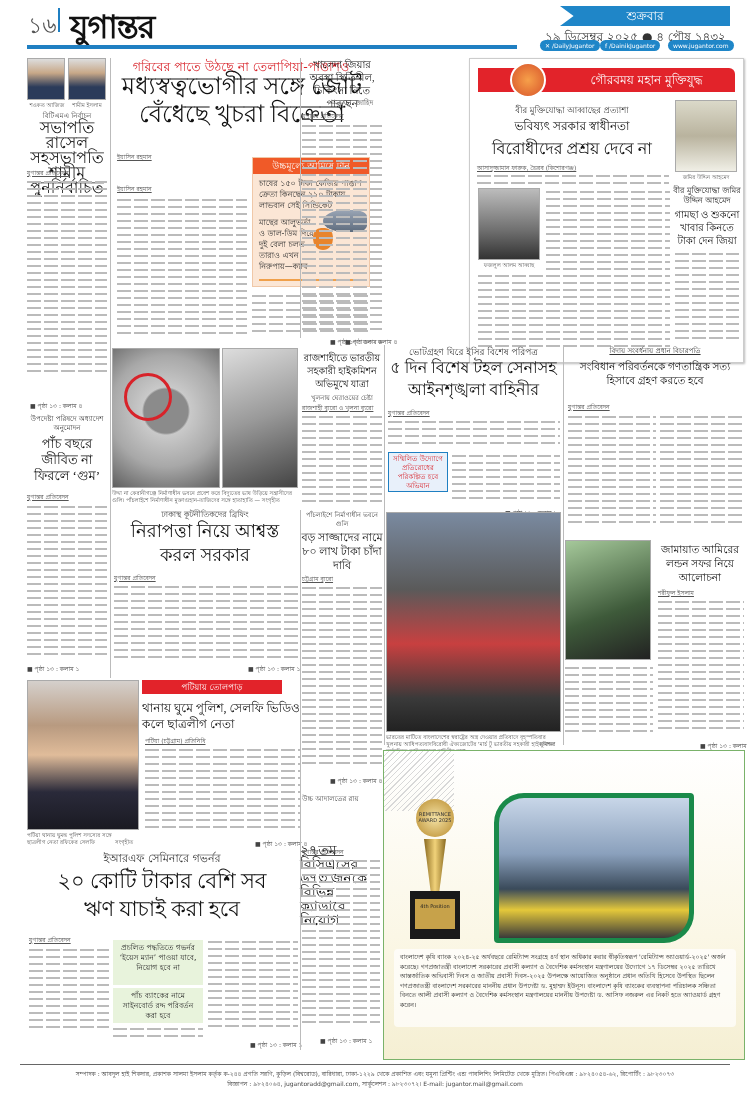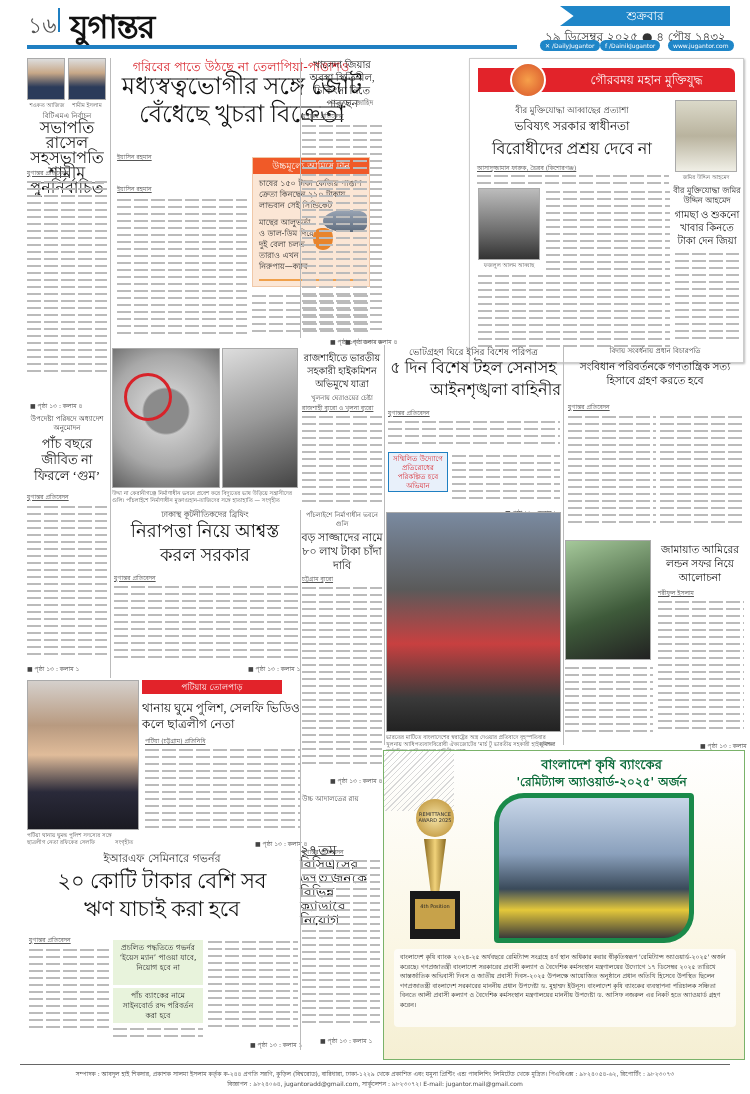--- a/index.html
+++ b/index.html
@@ -276,41 +276,41 @@
     <div class="ln"></div>
     <div class="ln"></div>
     <div class="ln"></div>
     <div class="ln"></div>
     <div class="ln"></div>
     <div class="ln"></div>
 </div>
 
 <div class="abs" style="left:386px;top:345px;width:175px;font-size:9px;text-align:center;color:#333;">ভোটগ্রহণ ঘিরে ইসির বিশেষ পরিপত্র</div>
 <div class="abs hd" style="left:386px;top:358px;width:175px;font-size:16px;line-height:20px;">৫ দিন বিশেষ টহল সেনাসহ</div>
-<div class="abs hd" style="left:408px;top:380px;width:175px;font-size:16px;line-height:20px;">আইনশৃঙ্খলা বাহিনীর</div>
+<div class="abs hd" style="left:386px;top:380px;width:175px;font-size:16px;line-height:20px;">আইনশৃঙ্খলা বাহিনীর</div>
 <div class="abs byline" style="left:388px;top:408px;">যুগান্তর প্রতিবেদন</div>
 <div class="abs body-text" style="left:388px;top:418px;width:172px;height:34px;">
     <div class="ln"></div>
     <div class="ln"></div>
     <div class="ln"></div>
     <div class="ln"></div>
   </div>
 <div class="abs" style="left:388px;top:452px;width:60px;height:40px;background:#e8f0fa;border:1px solid #1f7fc2;font-size:7px;line-height:9px;color:#d8232a;padding:2px;text-align:center;">সম্মিলিত উদ্যোগে প্রতিরোধের পরিকল্পিত হবে অভিযান</div>
 <div class="abs body-text" style="left:452px;top:452px;width:108px;height:52px;">
     <div class="ln"></div>
     <div class="ln"></div>
     <div class="ln"></div>
     <div class="ln"></div>
     <div class="ln"></div>
     <div class="ln"></div>
     <div class="ln"></div>
   </div>
 <div class="abs cont" style="left:505px;top:508px;">■ পৃষ্ঠা ১১ : কলাম ১</div>
 
-<div class="abs" style="left:565px;top:345px;width:180px;font-size:7px;text-align:center;color:#333;">বিদায় সংবর্ধনায় প্রধান বিচারপতি</div>
+<div class="abs" style="left:565px;top:345px;width:180px;font-size:7px;text-align:center;color:#333;text-decoration:underline;">বিদায় সংবর্ধনায় প্রধান বিচারপতি</div>
 <div class="abs hd" style="left:565px;top:360px;width:180px;font-size:10.5px;line-height:14px;">সংবিধান পরিবর্তনকে গণতান্ত্রিক সত্য হিসাবে গ্রহণ করতে হবে</div>
 <div class="abs byline" style="left:568px;top:402px;">যুগান্তর প্রতিবেদন</div>
 <div class="abs body-text" style="left:568px;top:413px;width:88px;height:115px;">
   <div class="ln"></div>
     <div class="ln"></div>
     <div class="ln"></div>
     <div class="ln"></div>
     <div class="ln"></div>
     <div class="ln"></div>
     <div class="ln"></div>
@@ -526,22 +526,20 @@
     <div class="ln"></div>
 </div>
 <div class="abs body-text" style="left:113px;top:1025px;width:90px;height:14px;">
     <div class="ln"></div>
     <div class="ln"></div>
   </div>
 <div class="abs cont" style="left:250px;top:1040px;">■ পৃষ্ঠা ১৩ : কলাম ১</div>
 
 <div class="abs ad" style="left:383px;top:750px;width:362px;height:310px;">
   <div class="abs" style="left:0;top:0;width:70px;height:60px;background:repeating-linear-gradient(135deg,transparent 0 3px,#d8d8d8 3px 4px);"></div>
-  <div class="abs" style="left:80px;top:4px;width:275px;font-size:13px;text-align:center;color:#0c6b3a;font-weight:bold;">বাংলাদেশ কৃষি ব্যাংকের</div>
-  <div class="abs" style="left:80px;top:22px;width:275px;font-size:12px;text-align:center;color:#0c6b3a;font-weight:bold;">'রেমিট্যান্স অ্যাওয়ার্ড-২০২৫' অর্জন</div>
   <div class="abs" style="left:22px;top:40px;width:58px;height:150px;">
     <div class="abs" style="left:10px;top:8px;width:38px;height:38px;border-radius:50%;background:radial-gradient(#f4e2a6,#b88a2a);font-size:5px;color:#333;text-align:center;padding-top:12px;">REMITTANCE AWARD 2025</div>
     <div class="abs" style="left:18px;top:48px;width:22px;height:52px;background:linear-gradient(90deg,#8a6a20,#f1d27a,#8a6a20);clip-path:polygon(0 0,100% 0,70% 100%,30% 100%);"></div>
     <div class="abs" style="left:4px;top:100px;width:50px;height:48px;background:#1a1a1a;">
       <div style="margin:8px 5px;height:30px;background:#c7a24a;font-size:5px;text-align:center;color:#222;padding-top:4px;">4th Position</div>
     </div>
   </div>
   <div class="abs" style="left:110px;top:42px;width:200px;height:150px;border:5px solid #1a8a4a;border-radius:30px 4px 30px 4px;background:linear-gradient(180deg,#c8d6e8,#8aa0bc 40%,#3a4a5a 65%,#e4c83a 80%,#3a3a3a);"></div>
   <div class="abs" style="left:10px;top:198px;width:342px;height:78px;background:rgba(255,255,255,0.7);border-radius:4px;font-size:6.2px;line-height:9.5px;color:#222;padding:3px 6px;">বাংলাদেশ কৃষি ব্যাংক ২০২৪-২৫ অর্থবছরে রেমিট্যান্স সংগ্রহে ৪র্থ স্থান অধিকার করার স্বীকৃতিস্বরূপ 'রেমিট্যান্স অ্যাওয়ার্ড-২০২৫' অর্জন করেছে। গণপ্রজাতন্ত্রী বাংলাদেশ সরকারের প্রবাসী কল্যাণ ও বৈদেশিক কর্মসংস্থান মন্ত্রণালয়ের উদ্যোগে ১৭ ডিসেম্বর ২০২৫ তারিখে আন্তর্জাতিক অভিবাসী দিবস ও জাতীয় প্রবাসী দিবস-২০২৫ উপলক্ষে আয়োজিত অনুষ্ঠানে প্রধান অতিথি হিসেবে উপস্থিত ছিলেন গণপ্রজাতন্ত্রী বাংলাদেশ সরকারের মাননীয় প্রধান উপদেষ্টা ড. মুহাম্মদ ইউনূস। বাংলাদেশ কৃষি ব্যাংকের ব্যবস্থাপনা পরিচালক সঞ্চিতা বিনতে আলী প্রবাসী কল্যাণ ও বৈদেশিক কর্মসংস্থান মন্ত্রণালয়ের মাননীয় উপদেষ্টা ড. আসিফ নজরুল এর নিকট হতে অ্যাওয়ার্ড গ্রহণ করেন।</div>
 </div>

